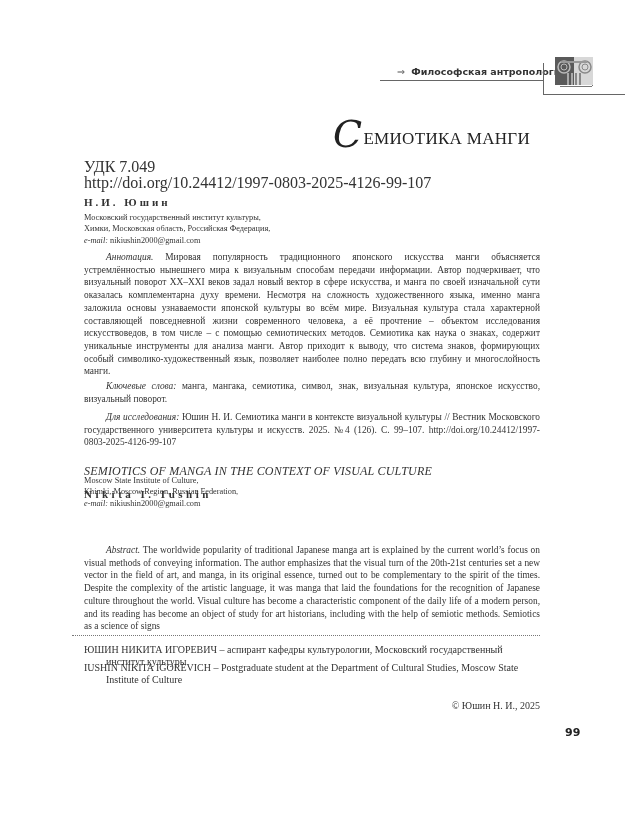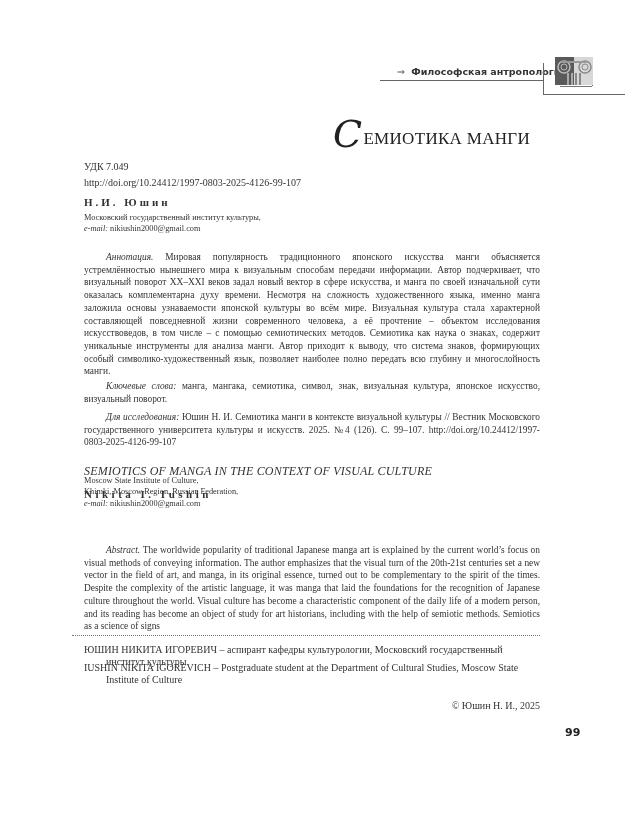--- a/index.html
+++ b/index.html
@@ -13,21 +13,21 @@
   .logo-bottom { left:543px; top:94px; width:82px; height:0; border-top:1px solid #666; }
   .logo-inner-b { left:560px; top:86px; width:32px; height:0; border-top:1px solid #777; }
   .logo-inner-r { left:592px; top:80px; width:0; height:6px; border-left:1px solid #777; }
   .logo-img { left:555px; top:57px; width:38px; height:28px; }
   
   .title-wrap { right:95px; top:124px; text-align:center; }
   .title-line1 { font-size:17px; letter-spacing:0.3px; color:#222; line-height:20px; }
   .title-cap { font-family:"DejaVu Serif", serif; font-style:italic; font-size:38px; font-weight:normal; line-height:20px; vertical-align:-3px; margin-right:1px; }
   .title-line2 { font-size:17px; letter-spacing:0.3px; color:#222; line-height:20px; }
   
-  .udk { left:84px; top:159px; font-size:10px; line-height:16px; color:#333; }
+  .udk { left:84px; top:159px; font-size:16px; line-height:16px; color:#333; }
   .author { left:84px; top:196px; font-size:11px; font-weight:bold; letter-spacing:3px; color:#333; }
   .affil { left:84px; top:212px; font-size:8.3px; line-height:11.3px; color:#333; }
   .affil i { font-style:italic; }
   
   .block { left:84px; width:456px; font-size:9.4px; line-height:12.7px; text-align:justify; color:#333; }
   .block .lbl { font-style:italic; }
   .indent { text-indent:22px; }
   .en-title { left:84px; top:464px; font-size:12px; font-style:italic; letter-spacing:0.2px; color:#333; }
   .en-author { left:84px; top:488px; font-size:11px; font-weight:bold; letter-spacing:3.5px; color:#333; }
   .dots { left:72px; top:635px; width:468px; height:0; border-top:1px dotted #777; }
@@ -66,20 +66,21 @@
 </div>
 
 <div class="abs udk">
   <div>УДК 7.049</div>
   <div>http://doi.org/10.24412/1997-0803-2025-4126-99-107</div>
 </div>
 
 <div class="abs author">Н.И. Юшин</div>
 <div class="abs affil">
   <div>Московский государственный институт культуры,</div>
+  <div>Химки, Московская область, Российская Федерация,</div>
   <div><i>e-mail:</i> <span>nikiushin2000@gmail.com</span></div>
 </div>
 
 <div class="abs block indent" style="top:251px;">
   <span class="lbl">Аннотация.</span>
   <span>Мировая популярность традиционного японского искусства манги объясняется устремлённостью нынешнего мира к визуальным способам передачи информации. Автор подчеркивает, что визуальный поворот XX–XXI веков задал новый вектор в сфере искусства, и манга по своей изначальной сути оказалась комплементарна духу времени. Несмотря на сложность художественного языка, именно манга заложила основы узнаваемости японской культуры во всём мире. Визуальная культура стала характерной составляющей повседневной жизни современного человека, а её прочтение – объектом исследования искусствоведов, в том числе – с помощью семиотических методов. Семиотика как наука о знаках, содержит уникальные инструменты для анализа манги. Автор приходит к выводу, что система знаков, формирующих особый символико-художественный язык, позволяет наиболее полно передать всю глубину и многослойность манги.</span>
 </div>
 
 <div class="abs block indent" style="top:380px;">
   <span class="lbl">Ключевые слова:</span>

